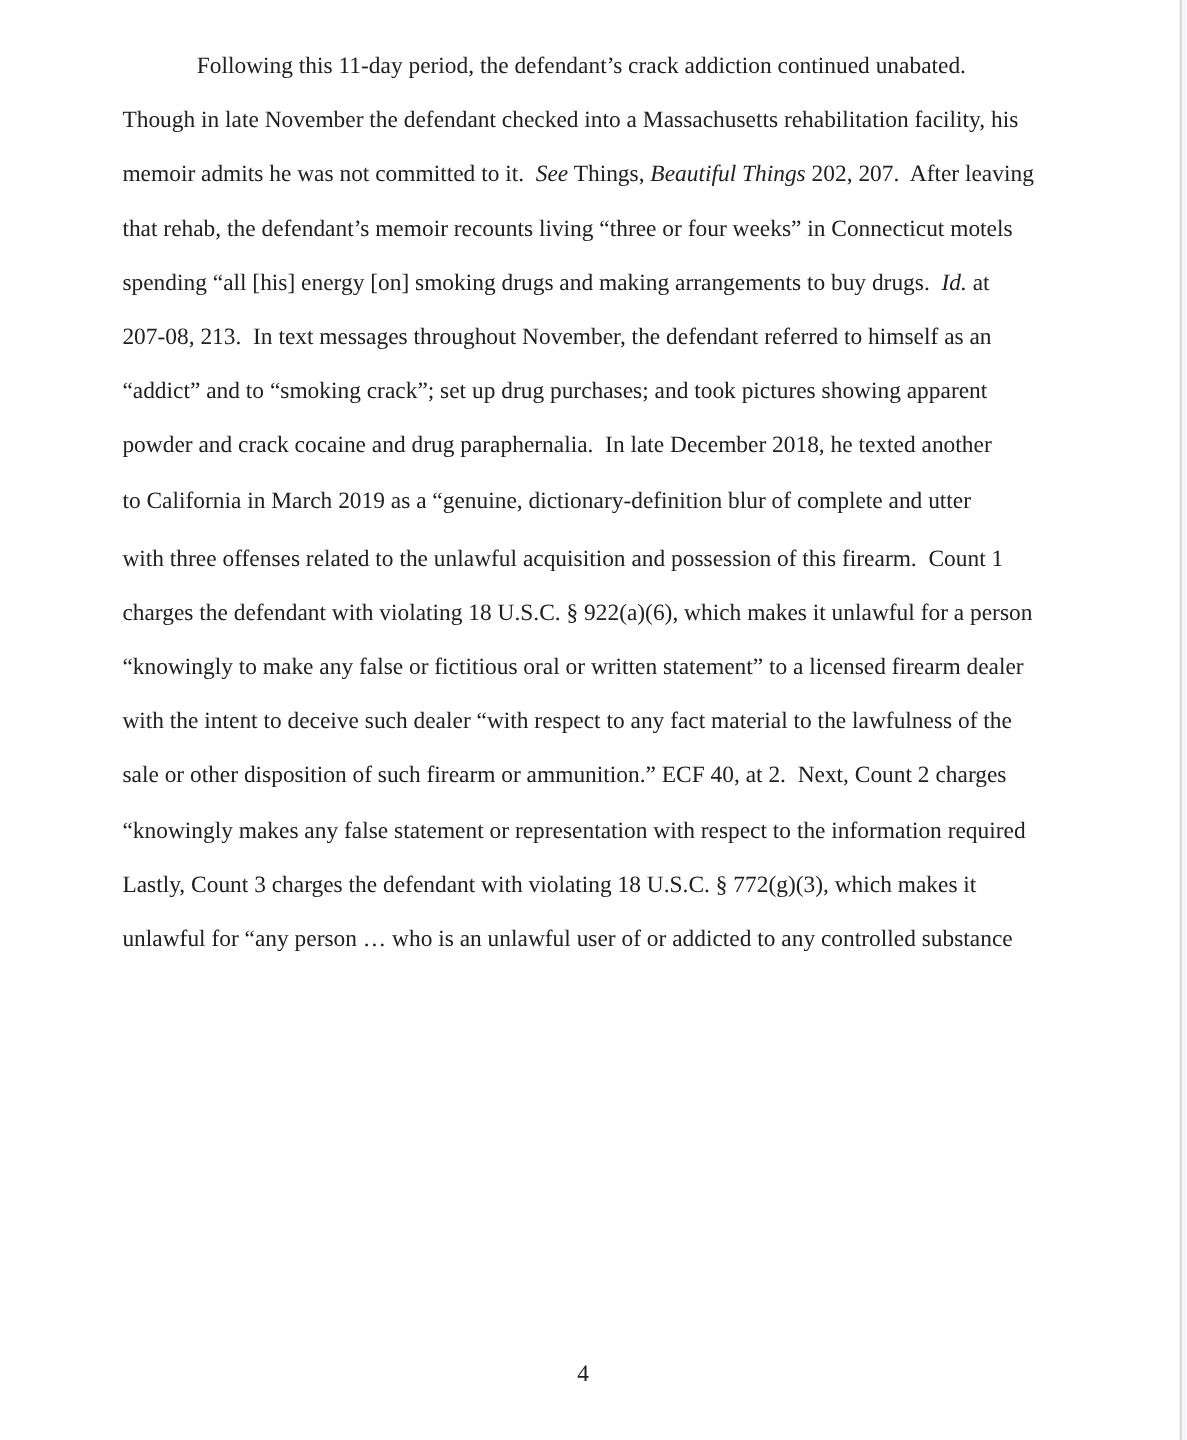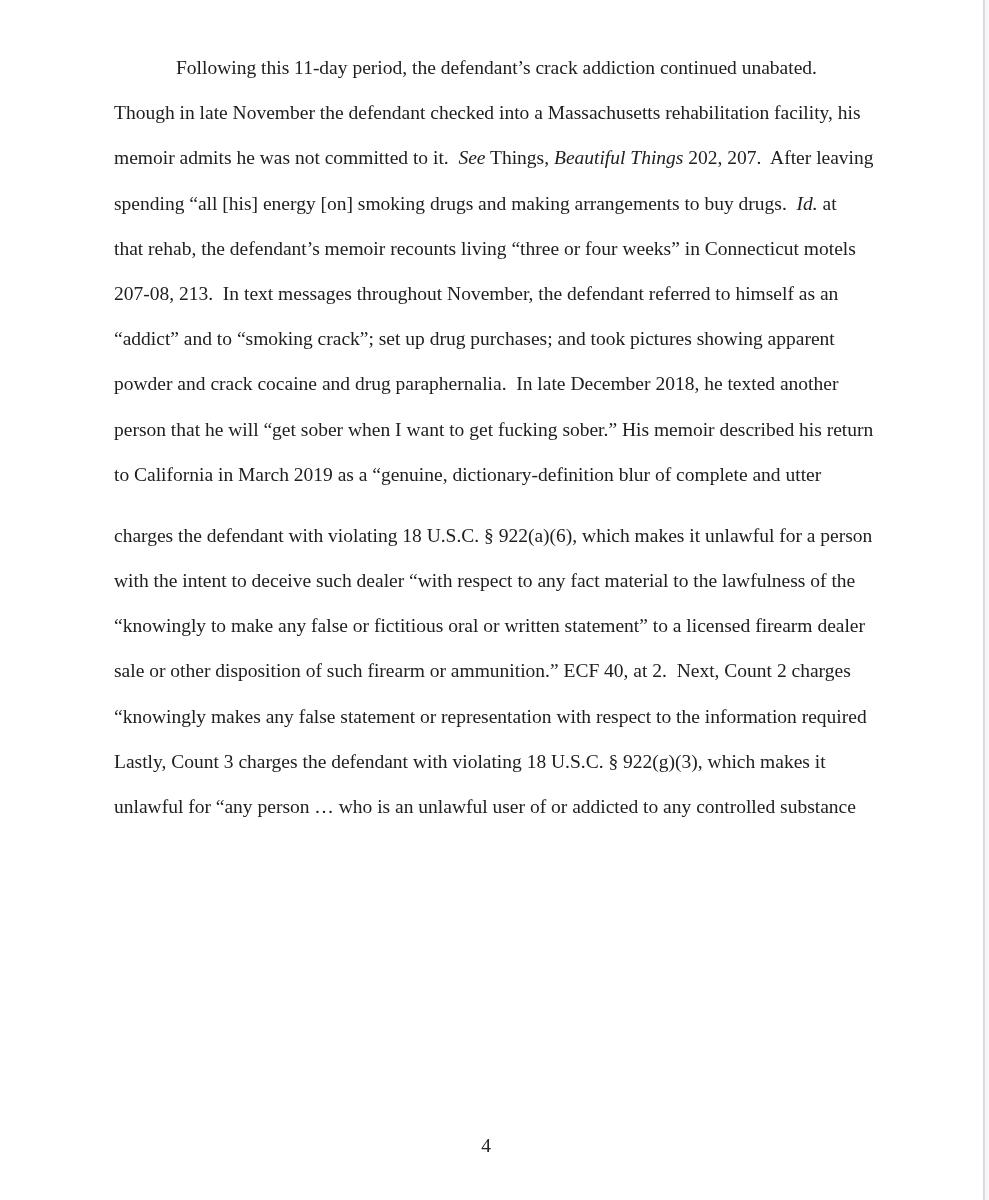--- a/index.html
+++ b/index.html
@@ -16,21 +16,21 @@
     font-family: "Liberation Serif", "DejaVu Serif", serif;
     color: #202020;
   }
   .content {
     position: absolute;
     left: 98px;
     top: 29px;
     width: 840px;
   }
   .para {
-    margin: 16px;
+    margin: 4px;
     padding: 0;
   }
   .line {
     display: block;
     height: 45.2px;
     line-height: 45.2px;
     font-size: 19.5px;
     white-space: pre;
   }
   .indent {
@@ -68,36 +68,36 @@
 </head>
 <body>
 
 <div class="page">
   <div class="content">
 
     <p class="para">
       <span class="line indent">Following this 11-day period, the defendant’s crack addiction continued unabated.</span>
       <span class="line">Though in late November the defendant checked into a Massachusetts rehabilitation facility, his</span>
       <span class="line"><span>memoir admits he was not committed to it.  </span><i class="cite">See</i><span> Things, </span><i class="cite">Beautiful Things</i><span> 202, 207.  After leaving</span></span>
+      <span class="line">that rehab, the defendant’s memoir recounts living “three or four weeks” in Connecticut motels</span>
       <span class="line"><span>spending “all [his] energy [on] smoking drugs and making arrangements to buy drugs.  </span><i class="cite">Id.</i><span> at</span></span>
-      <span class="line">that rehab, the defendant’s memoir recounts living “three or four weeks” in Connecticut motels</span>
       <span class="line">207-08, 213.  In text messages throughout November, the defendant referred to himself as an</span>
       <span class="line">“addict” and to “smoking crack”; set up drug purchases; and took pictures showing apparent</span>
       <span class="line">powder and crack cocaine and drug paraphernalia.  In late December 2018, he texted another</span>
-      <span class="line">person that he will “get sober when I want to get fucking sober.” His memoir described his return</span>
       <span class="line">to California in March 2019 as a “genuine, dictionary-definition blur of complete and utter</span>
     </p>
 
     <p class="para">
+      <span class="line">with three offenses related to the unlawful acquisition and possession of this firearm.  Count 1</span>
       <span class="line">charges the defendant with violating 18 U.S.C. § 922(a)(6), which makes it unlawful for a person</span>
+      <span class="line">“knowingly to make any false or fictitious oral or written statement” to a licensed firearm dealer</span>
       <span class="line">with the intent to deceive such dealer “with respect to any fact material to the lawfulness of the</span>
-      <span class="line">“knowingly to make any false or fictitious oral or written statement” to a licensed firearm dealer</span>
       <span class="line">sale or other disposition of such firearm or ammunition.” ECF 40, at 2.  Next, Count 2 charges</span>
       <span class="line">“knowingly makes any false statement or representation with respect to the information required</span>
-      <span class="line">Lastly, Count 3 charges the defendant with violating 18 U.S.C. § 922(g)(3), which makes it</span>
+      <span class="line">Lastly, Count 3 charges the defendant with violating 18 U.S.C. § 772(g)(3), which makes it</span>
       <span class="line">unlawful for “any person … who is an unlawful user of or addicted to any controlled substance</span>
     </p>
 
   </div>
 
   <div class="page-number">4</div>
 
   <div class="edge-strip"></div>
   <div class="edge-line"></div>
 </div>

